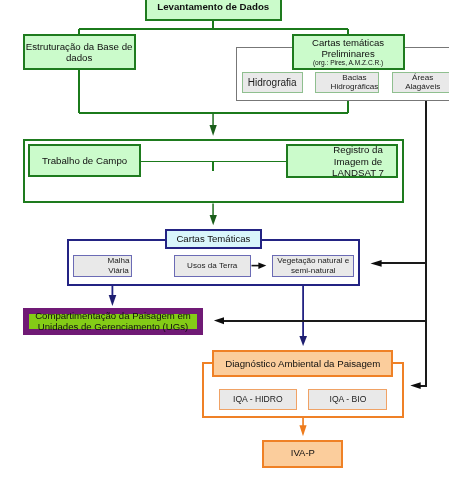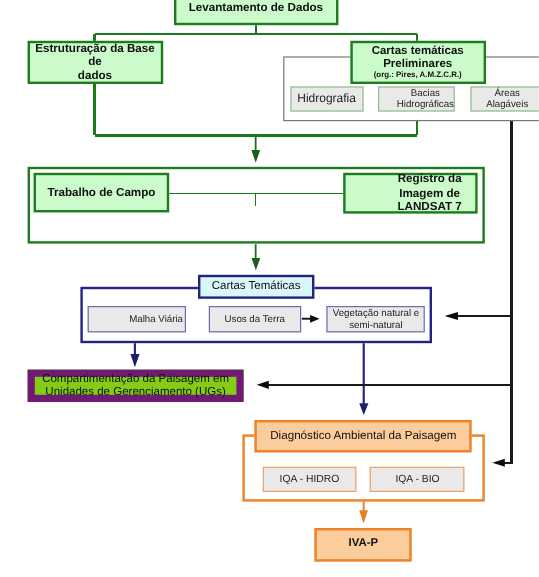--- a/index.html
+++ b/index.html
@@ -1,19 +1,19 @@
 <!DOCTYPE html>
 <html><head>
 <meta charset="utf-8">
 <style>
 html,body{margin:0;padding:0;}
 body{width:449px;height:481px;background:#ffffff;font-family:"Liberation Sans",sans-serif;position:relative;overflow:hidden;}
 #stage{position:absolute;left:0;top:0;width:449px;height:481px;margin-left:20px;}
 .box{position:absolute;box-sizing:border-box;display:flex;align-items:center;justify-content:center;text-align:center;line-height:1.15;white-space:pre-line;}
-.green-fill{background:#cbfbcb;border:2px solid #1e7b1e;color:#101010;font-weight:bold;}
+.green-fill{background:#cbfbcb;border:2px solid #1e7b1e;color:#101010;}
 .grey-fill{background:#e9e9e9;border:1px solid #8fbf8f;color:#222;}
 .grey-cont{background:transparent;border:1px solid #777;}
 .green-cont{background:transparent;border:2px solid #1e7b1e;}
 .blue-fill{background:#d9f6fb;border:2px solid #232383;color:#101010;}
 .blue-cont{background:transparent;border:2px solid #232383;}
 .blue-grey{background:#e9e9e9;border:1px solid #6b6bb5;color:#222;}
 .purple-fill{background:#84cc16;border:6px solid #701a75;color:#101010;}
 .orange-fill{background:#fbcd9c;border:2px solid #ef8126;color:#101010;}
 .orange-cont{background:transparent;border:2px solid #ef8126;}
 .orange-grey{background:#e9e9e9;border:1px solid #f0a265;color:#222;}
@@ -103,28 +103,28 @@
 <div class="box grey-fill" style="left:371.8px;top:71.9px;width:61.8px;height:21.2px;font-size:8.1px;">Áreas
 Alagáveis</div>
 
 <div class="box green-cont" style="left:2.6px;top:139.1px;width:381.5px;height:64.4px;"></div>
 <div class="box green-fill" style="left:8.3px;top:143.9px;width:112.5px;height:33.4px;font-size:9.7px;">Trabalho de Campo</div>
 <div class="box green-fill" style="left:265.9px;top:144.4px;width:112.3px;height:33.6px;font-size:9.7px;padding-left:32px;">Registro da Imagem de
 LANDSAT 7</div>
 
 <div class="box blue-cont" style="left:47.0px;top:238.9px;width:292.6px;height:47.2px;"></div>
 <div class="box blue-fill" style="left:144.9px;top:228.6px;width:97px;height:20.6px;font-size:9.6px;">Cartas Temáticas</div>
-<div class="box blue-grey" style="left:53.1px;top:255px;width:82px;height:21.5px;font-size:8.1px;padding-left:32px;">Malha Viária</div>
+<div class="box blue-grey" style="left:53.1px;top:255px;width:59px;height:21.5px;font-size:8.1px;padding-left:32px;">Malha Viária</div>
 <div class="box blue-grey" style="left:153.7px;top:255px;width:77.1px;height:21.5px;font-size:8.1px;">Usos da Terra</div>
 <div class="box blue-grey" style="left:252.4px;top:255px;width:81.8px;height:21.5px;font-size:8.1px;">Vegetação natural e
 semi-natural</div>
 
 <div class="box purple-fill" style="left:3.4px;top:307.5px;width:179.2px;height:27px;font-size:9.6px;">Compartimentação da Paisagem em
 Unidades de Gerenciamento (UGs)</div>
 
 <div class="box orange-cont" style="left:181.8px;top:361.5px;width:202.2px;height:56.8px;"></div>
 <div class="box orange-fill" style="left:192.4px;top:349.9px;width:180.7px;height:27.5px;font-size:9.7px;">Diagnóstico Ambiental da Paisagem</div>
 <div class="box orange-grey" style="left:198.6px;top:388.8px;width:78.5px;height:21.5px;font-size:8.6px;">IQA - HIDRO</div>
 <div class="box orange-grey" style="left:288.4px;top:388.8px;width:79.1px;height:21.5px;font-size:8.6px;">IQA - BIO</div>
 
-<div class="box orange-fill" style="left:242.2px;top:440.2px;width:81.3px;height:27.5px;font-size:9.5px;font-weight:bold;">IVA-P</div>
+<div class="box orange-fill" style="left:242.2px;top:440.2px;width:81.3px;height:27.5px;font-size:9.5px;font-weight:normal;">IVA-P</div>
 
 </div>
 
 </body></html>

